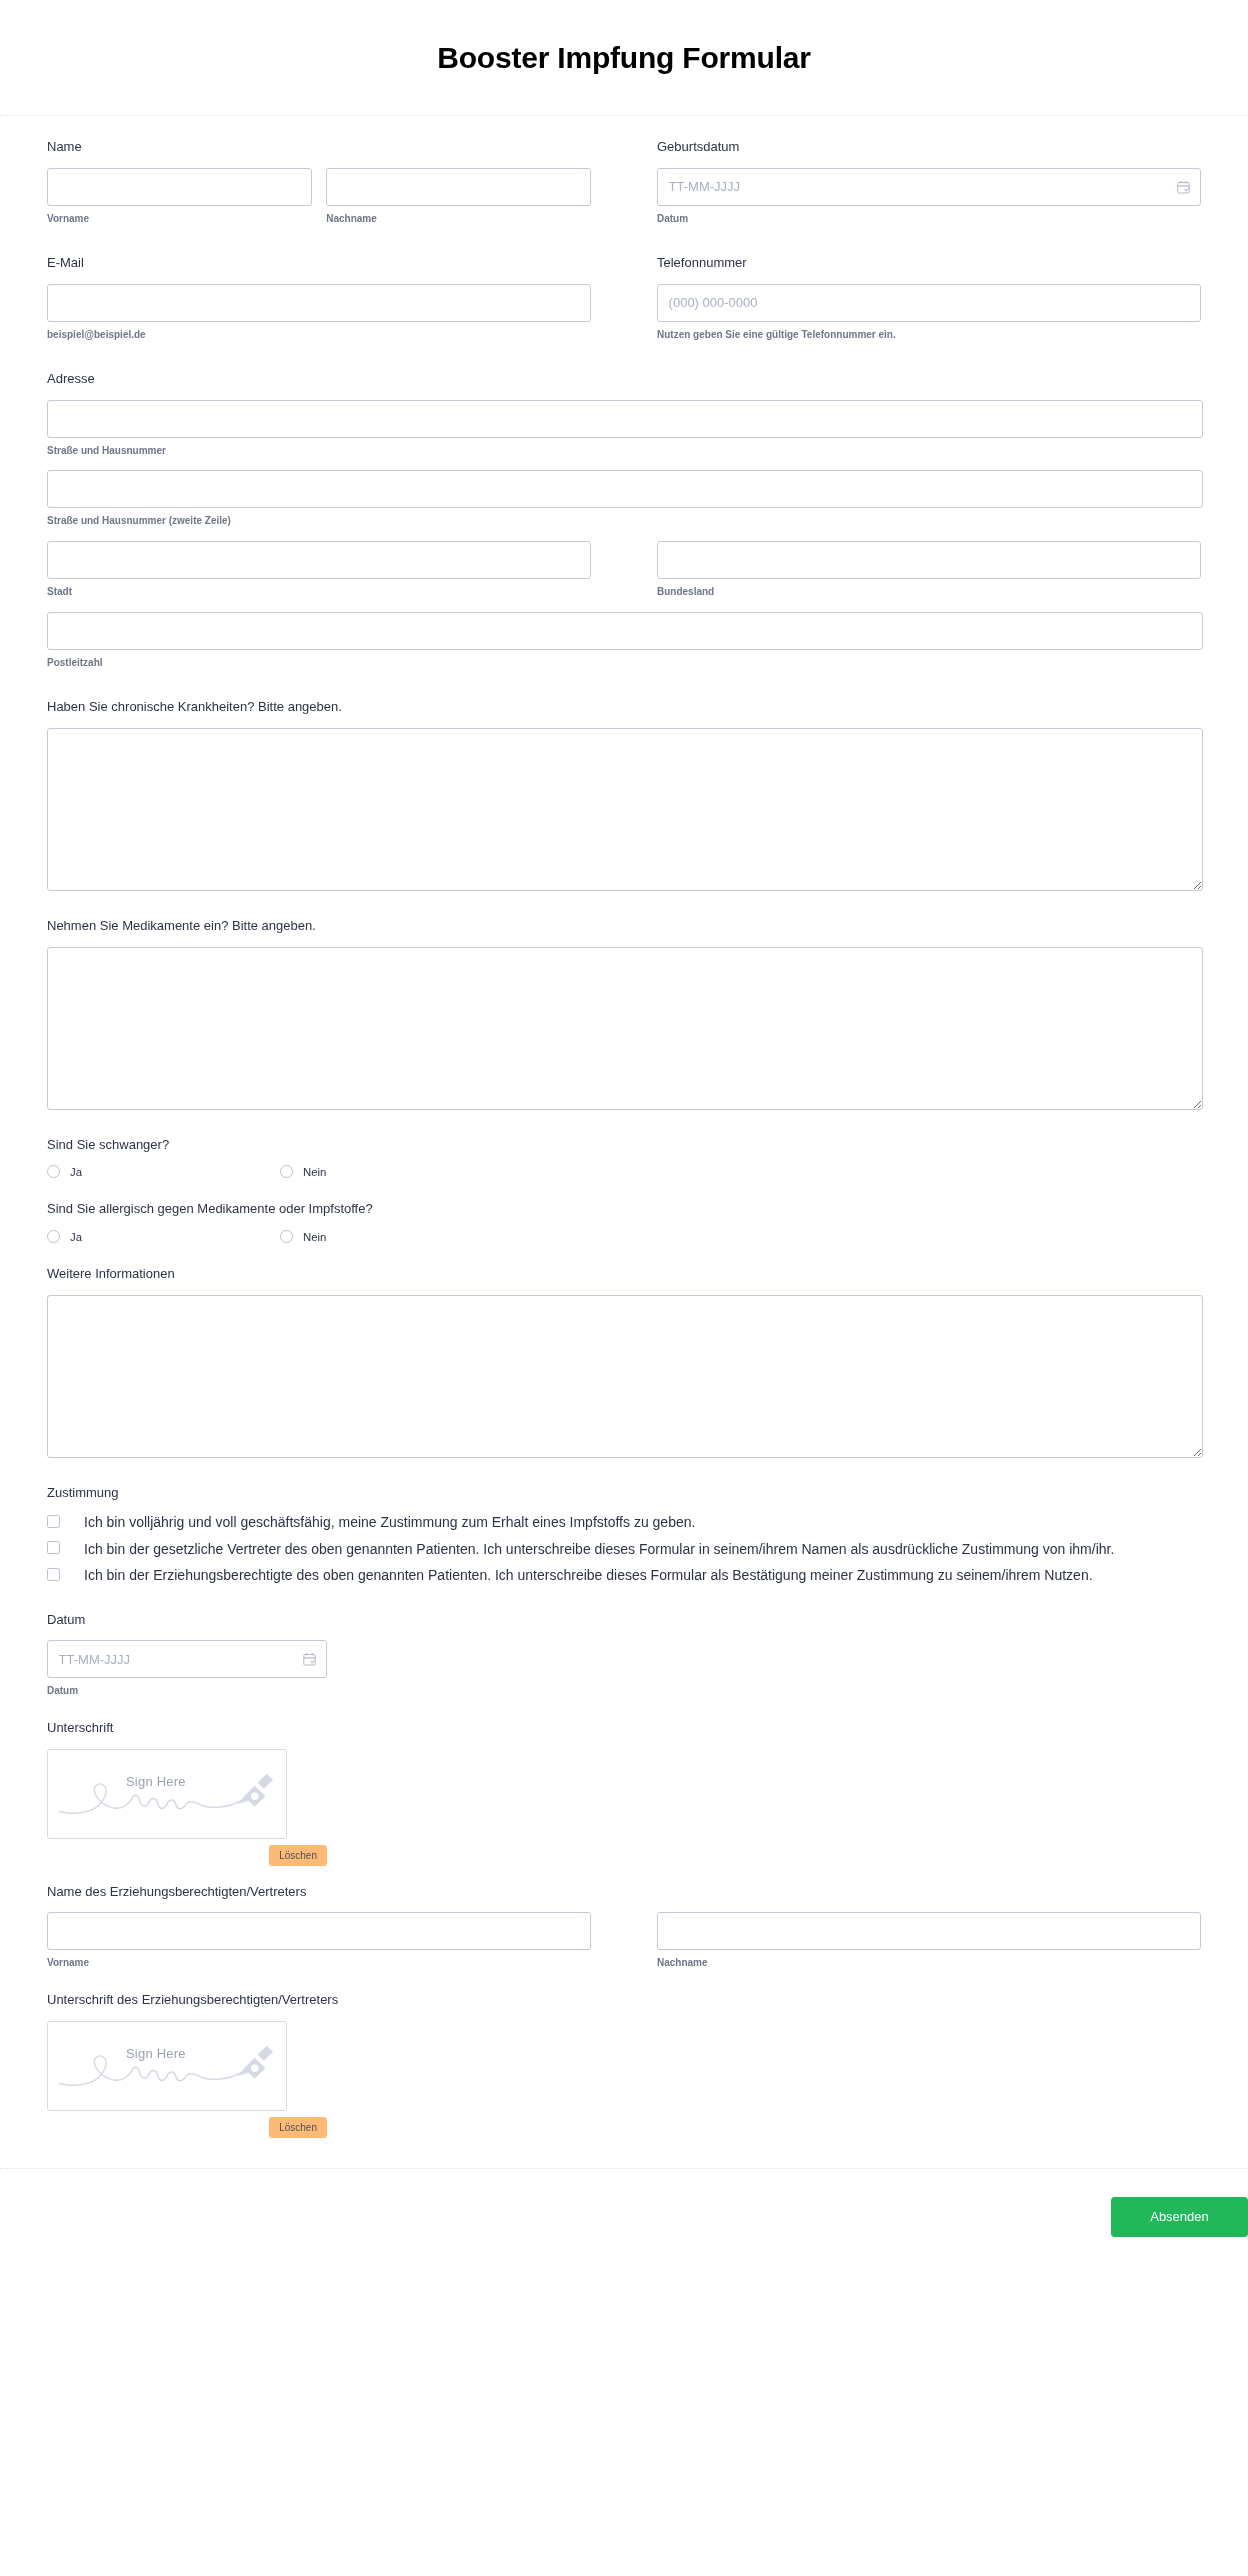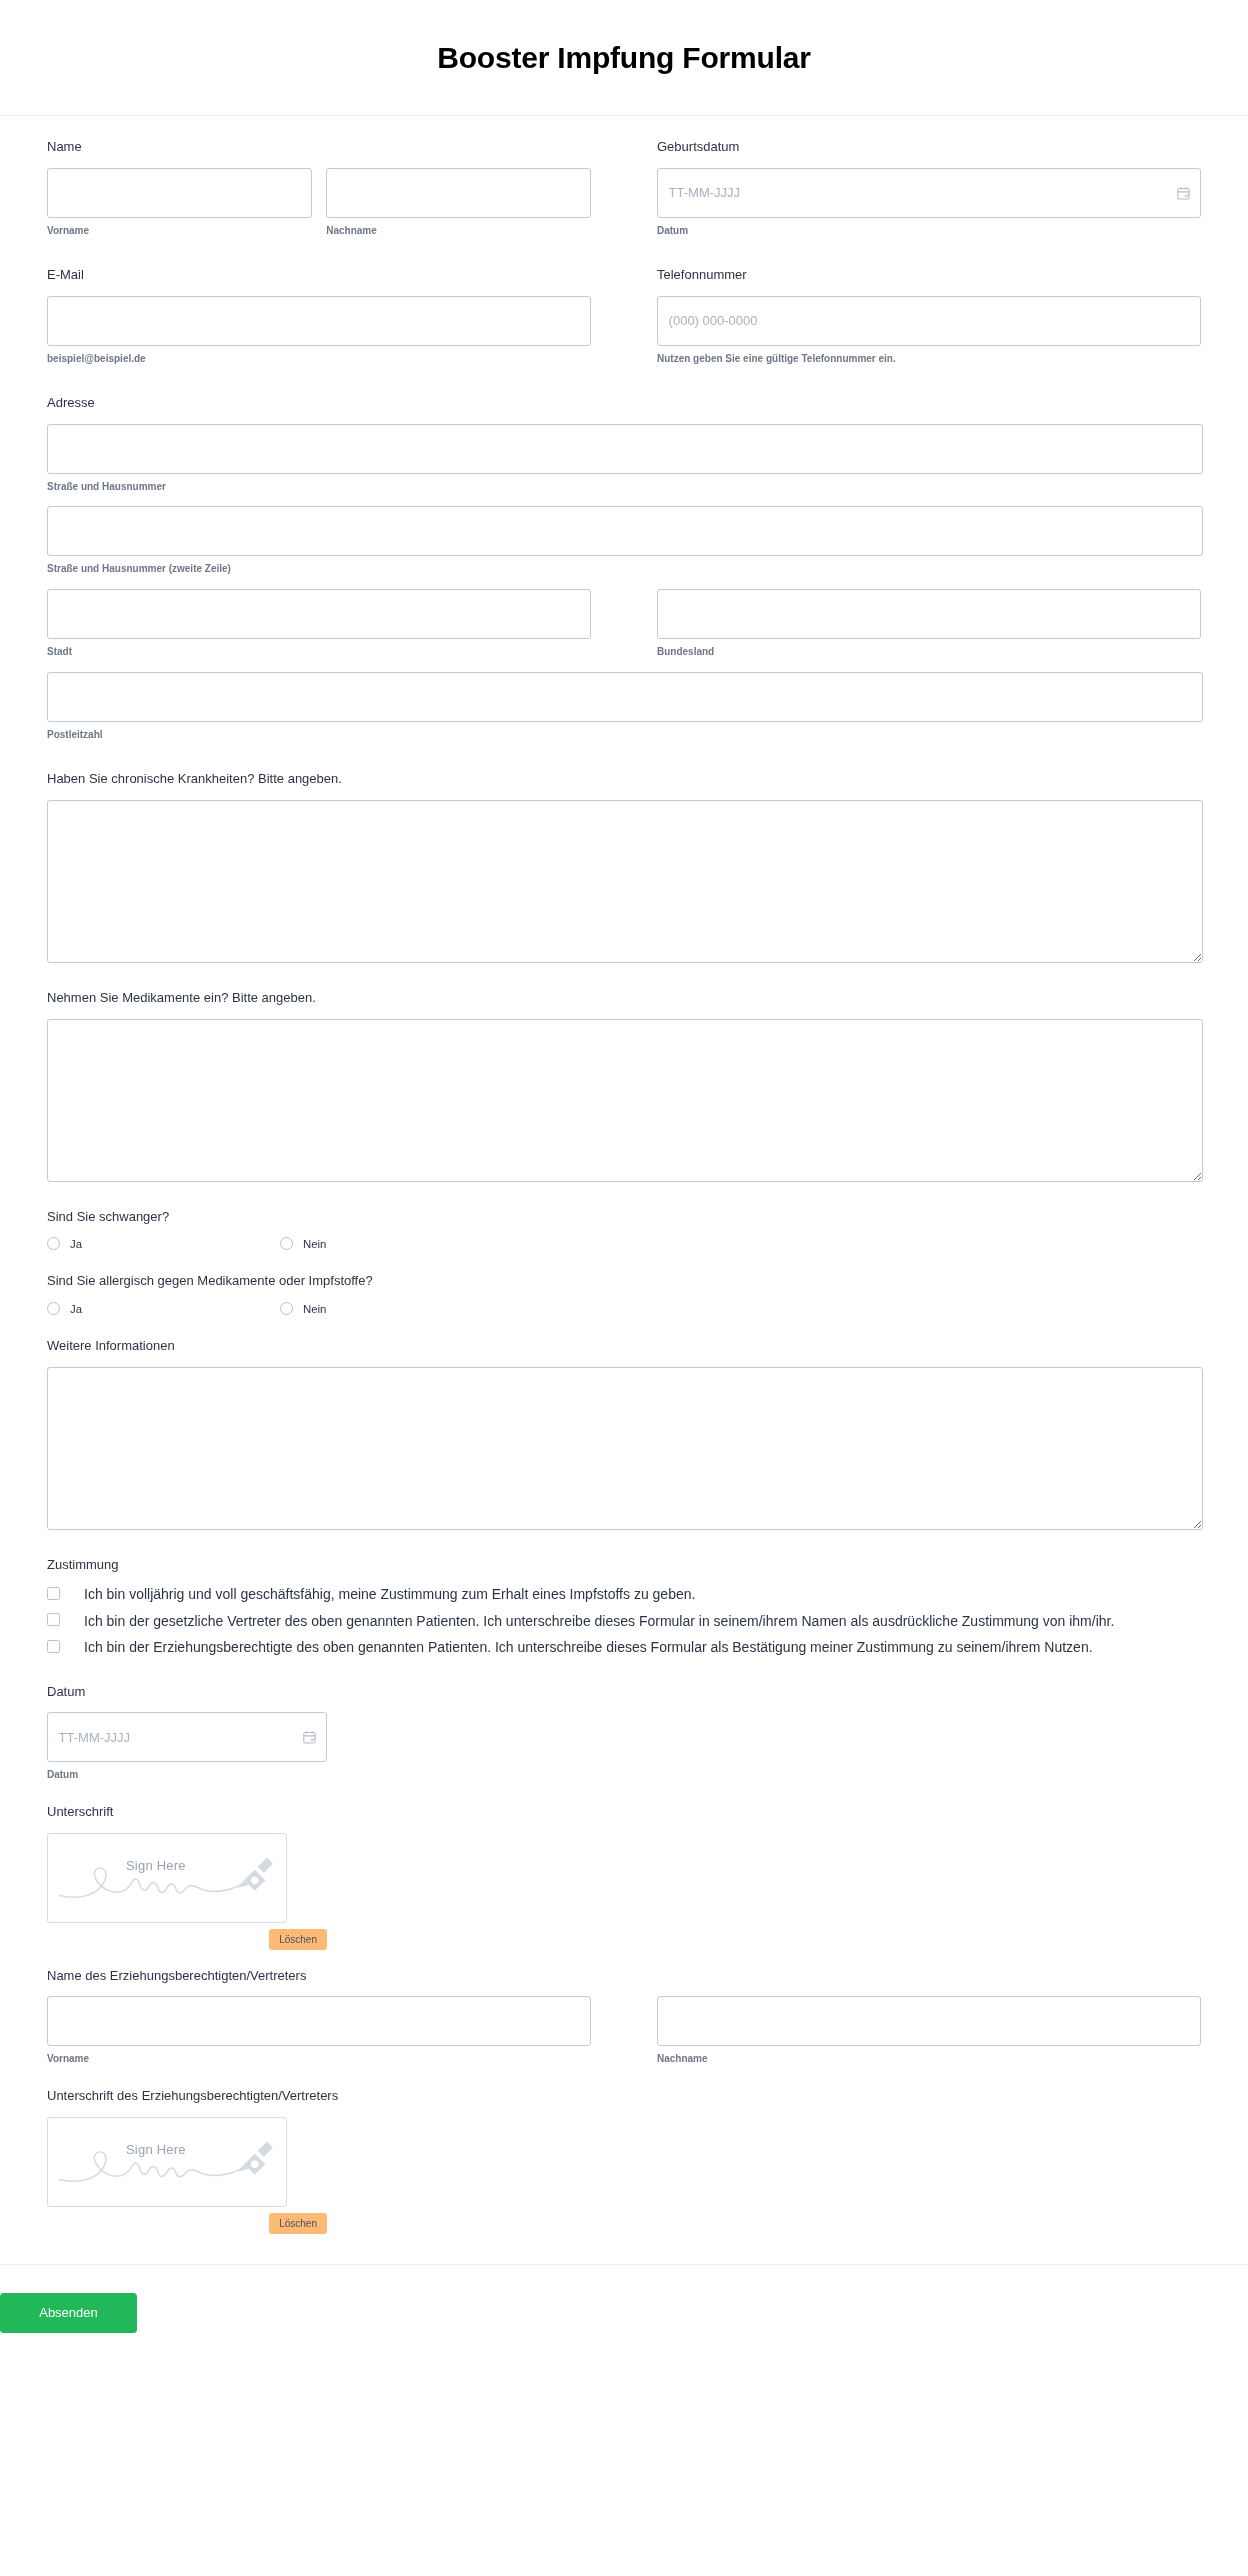--- a/index.html
+++ b/index.html
@@ -50,21 +50,21 @@
   .sub-label {
     font-size: 10px;
     color: #6f7686;
     margin: 6px 0 0 0;
     line-height: 1.3;
     font-weight: 700;
   }
 
   .input {
     width: 100%;
-    height: 50px;
+    height: 38px;
     border: 0.8px solid #c3c9d5;
     border-radius: 3px;
     background: #fff;
     font-size: 13px;
     color: #2c3345;
     padding: 0 10.6px;
     font-family: "Liberation Sans", sans-serif;
     outline: none;
   }
   .input::placeholder { color: #a9b0c0; }
@@ -170,21 +170,21 @@
     cursor: pointer;
   }
 
   
   .form-footer {
     margin-top: 30px;
     border-top: 0.8px dotted #dfe2e8;
     height: 97px;
     display: flex;
     align-items: center;
-    justify-content: flex-start;
+    justify-content: flex-end;
   }
   .submit-btn {
     background: #21b85a;
     color: #ffffff;
     border: none;
     border-radius: 3.8px;
     font-size: 13px;
     font-family: "Liberation Sans", sans-serif;
     padding: 0 26px;
     height: 40px;

